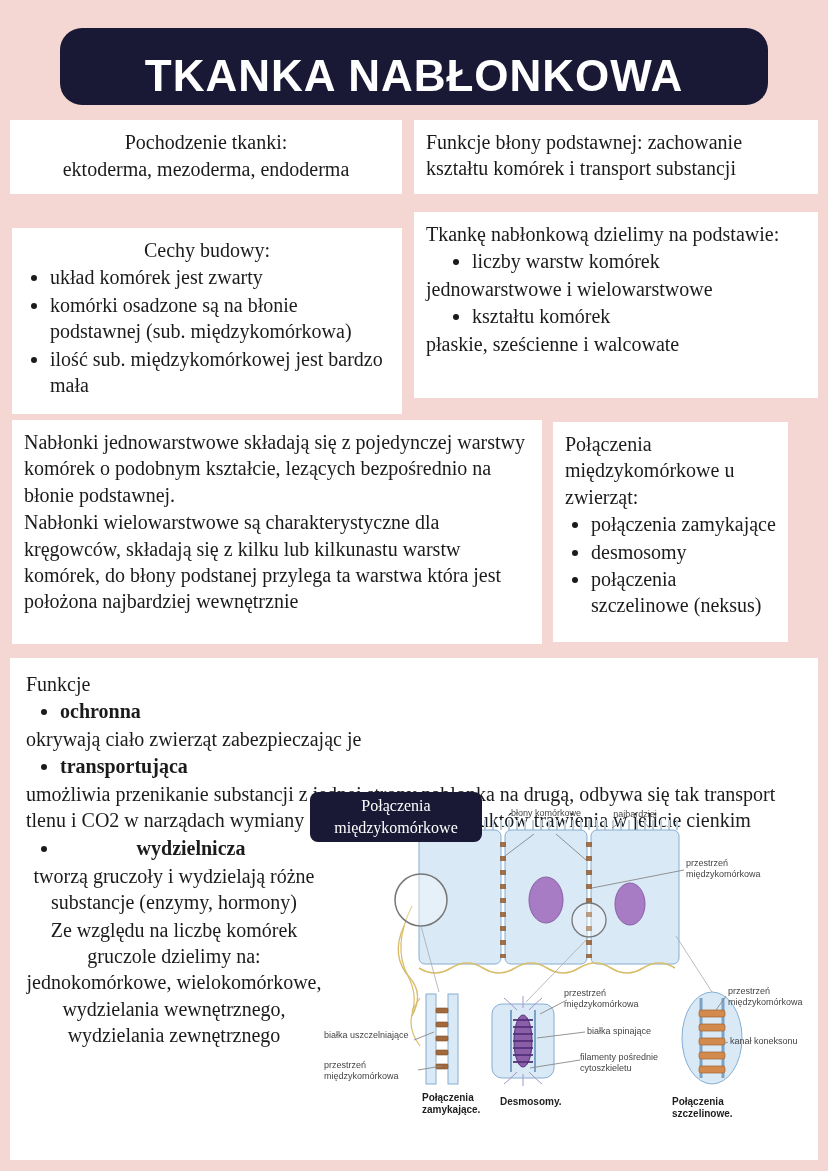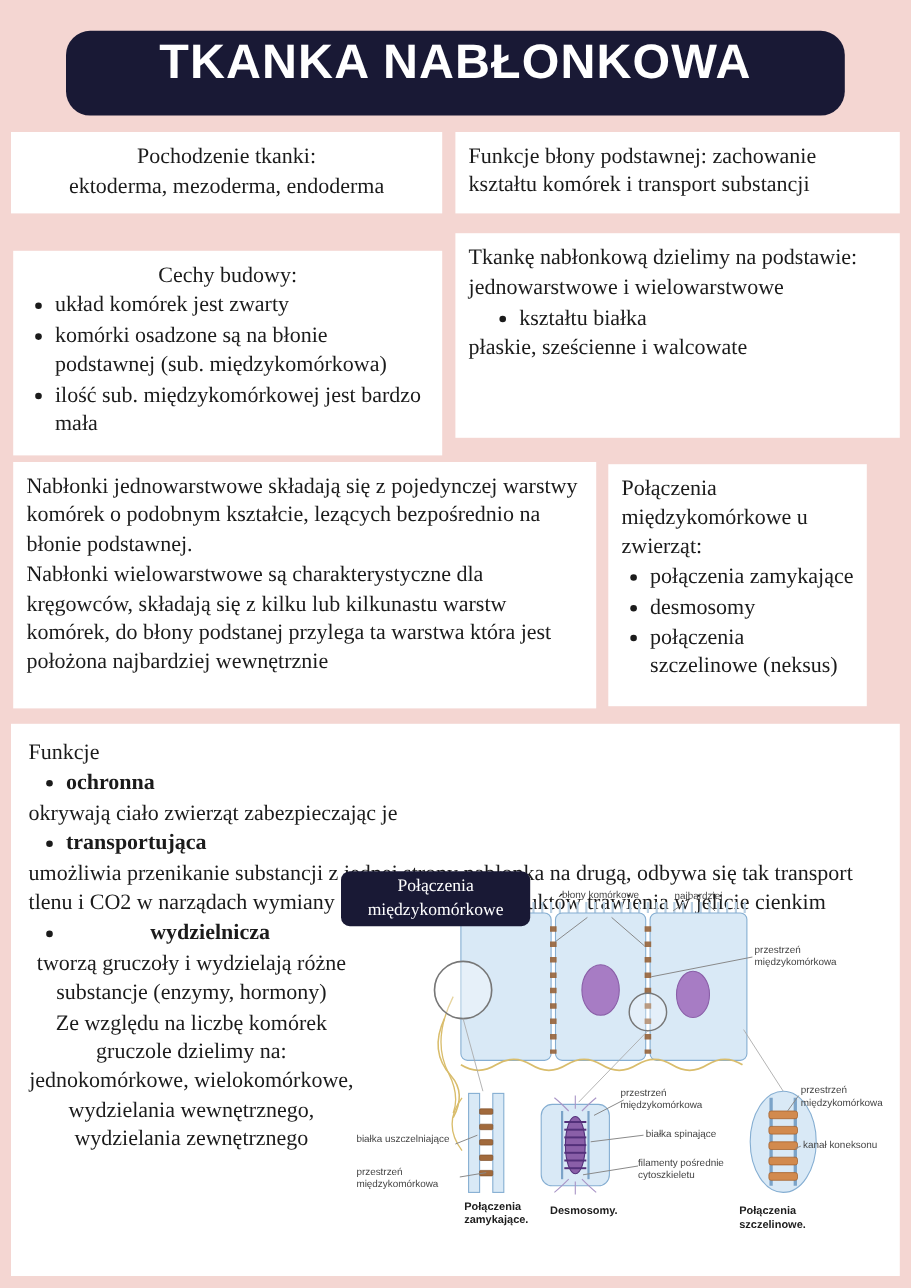--- a/index.html
+++ b/index.html
@@ -9,21 +9,21 @@
     font-family:"Liberation Serif","DejaVu Serif",serif;
     color:#1b1b1b;
     position:relative;
     overflow:hidden;
     font-size:20px;
     line-height:1.32;
   }
   .header {
     position:absolute; left:60px; top:28px; width:708px; height:77px;
     background:#191935; border-radius:22px;
-    display:flex; align-items:flex-start; justify-content:center;
+    display:flex; align-items:flex-end; justify-content:center;
   }
   .header h1 {
     color:#ffffff; font-family:"Liberation Sans",sans-serif;
     font-size:44px; font-weight:bold; letter-spacing:1px;
   }
   .card { position:absolute; background:#ffffff; padding:8px 12px; }
   .tc { text-align:center; }
   .b { font-weight:normal; }
   ul { list-style:disc; padding-left:26px; margin:0; }
   li { margin:1px 0; }
@@ -78,23 +78,26 @@
   <p class="b tc">Cechy budowy:</p>
   <ul>
     <li><span>układ komórek jest </span><span class="b">zwarty</span></li>
     <li><span>komórki </span><span class="b">osadzone</span><span> są na błonie podstawnej (sub. międzykomórkowa)</span></li>
     <li><span>ilość sub. międzykomórkowej jest </span><span class="b">bardzo mała</span></li>
   </ul>
 </div>
 
 <div class="card card-division">
   <p>Tkankę nabłonkową dzielimy na podstawie:</p>
+  <ul>
+      <li>liczby warstw komórek</li>
+    </ul>
   <p class="b">jednowarstwowe i wielowarstwowe</p>
   <ul>
-      <li>kształtu białka</li>
+      <li>kształtu komórek</li>
     </ul>
   <p class="b">płaskie, sześcienne i walcowate</p>
 </div>
 
 <div class="card card-layers">
   <p><span class="b">Nabłonki jednowarstwowe</span><span> składają się z </span><span class="b">pojedynczej warstwy</span><span> komórek o podobnym kształcie, lezących bezpośrednio na błonie podstawnej.</span></p>
   <p><span class="b">Nabłonki wielowarstwowe</span><span> są charakterystyczne dla kręgowców, składają się z </span><span class="b">kilku lub kilkunastu warstw</span><span> komórek, do błony podstanej przylega ta warstwa która jest położona </span><span class="b">najbardziej wewnętrznie</span></p>
 </div>
 
 <div class="card card-junctions">

